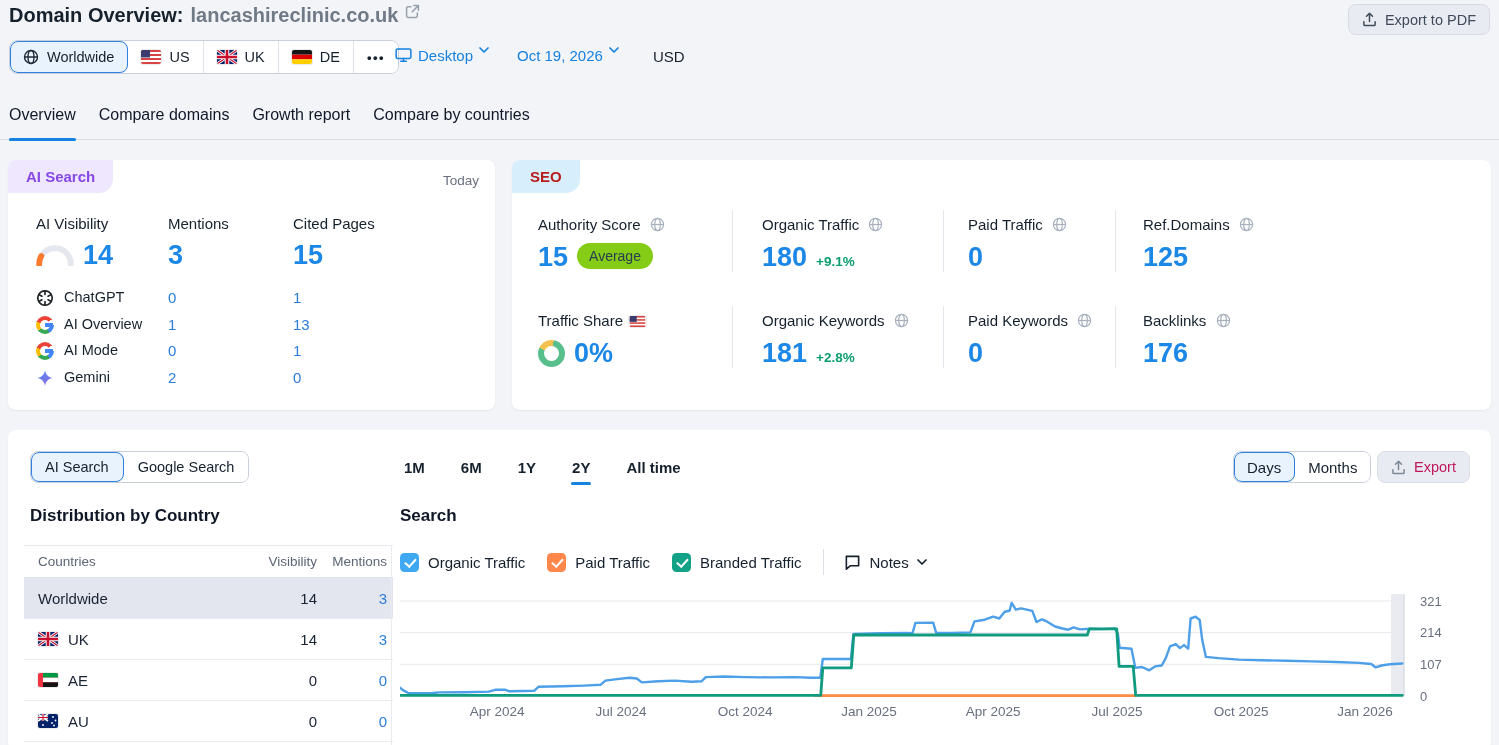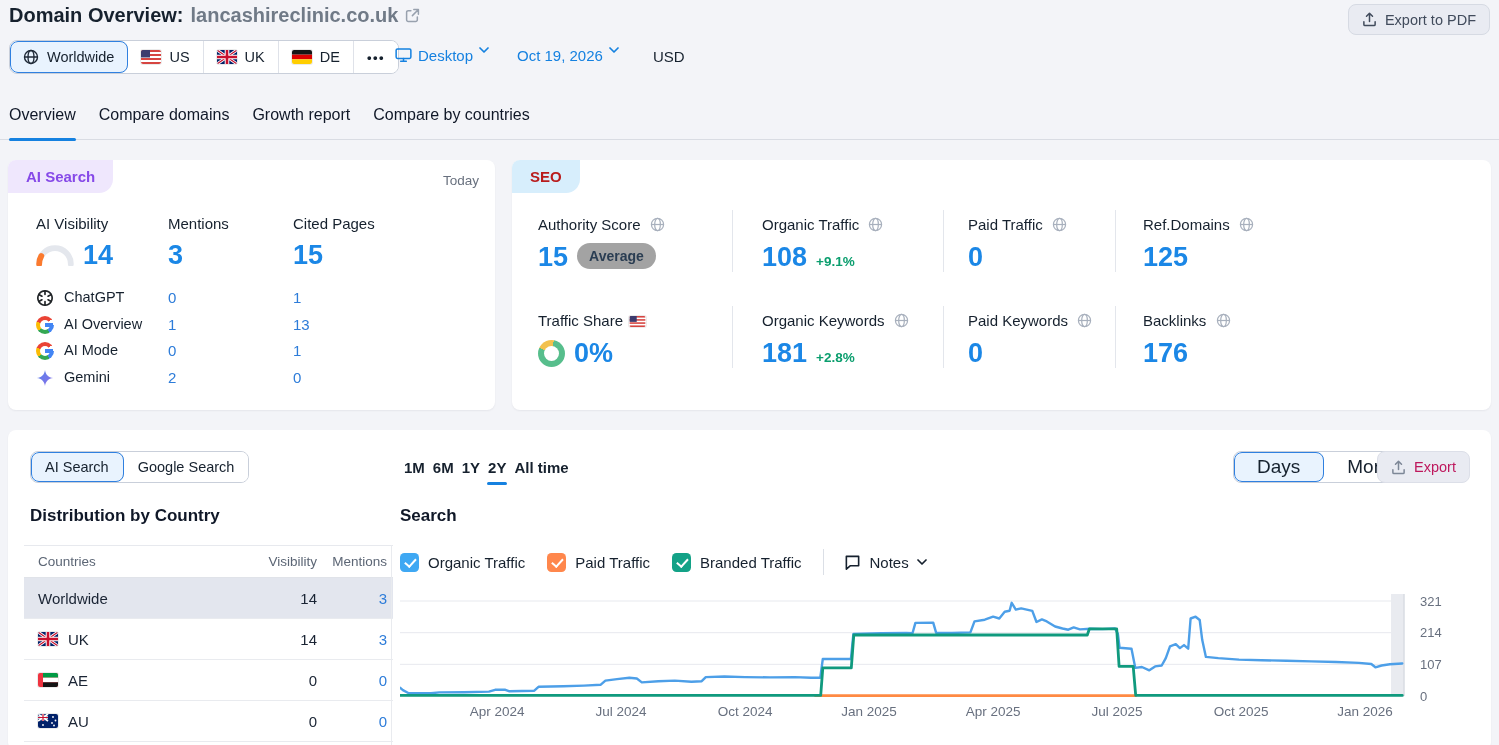--- a/index.html
+++ b/index.html
@@ -1,21 +1,21 @@
 <!DOCTYPE html>
 <html><head>
 <meta charset="utf-8">
 <style>
   *{margin:0;padding:0;box-sizing:border-box}
   html,body{width:1499px;height:745px}
   body{font-family:"Liberation Sans",sans-serif;background:#f3f4f8;color:#1a2434;overflow:hidden}
   .page{position:relative;width:1499px;height:745px}
 
   
-  .h1{position:absolute;left:9px;top:4px;font-size:20px;font-weight:700;color:#16212e;display:flex;align-items:center;gap:7px}
+  .h1{position:absolute;left:9px;top:4px;font-size:20px;font-weight:700;color:#16212e;display:flex;gap:7px}
   .h1 .domain{color:#707a87;font-weight:600}
   .btn-gray{display:inline-flex;align-items:center;gap:8px;background:#e9ebf2;border:1px solid #d6dae3;border-radius:8px;height:31px;padding:0 13px;font-size:14.5px;color:#414b5c;cursor:pointer}
   .export-pdf{position:absolute;right:9px;top:4px}
 
   
   .filterbar{position:absolute;left:0;top:40px;width:100%;height:34px}
   .segwrap{display:inline-flex;align-items:stretch;background:#fff;border:1px solid #c9cfda;border-radius:8px;height:34px;overflow:hidden}
   .seg{display:flex;align-items:center;gap:8px;padding:0 13px;font-size:14.5px;color:#16212e;border-right:1px solid #dfe2e9;cursor:pointer;background:#fff}
   .seg:last-child{border-right:none}
   .seg.sel{background:#e9f3fe;outline:1.5px solid #2f80e0;outline-offset:-1.5px;border-radius:8px}
@@ -41,32 +41,32 @@
   .mlabel{position:absolute;font-size:15px;color:#16212e;white-space:nowrap}
   .mvalue{position:absolute;font-size:27px;font-weight:700;color:#1b87e6;display:flex;align-items:center;gap:9px;white-space:nowrap}
   .engine-row{position:absolute;left:0;width:100%;height:22px}
   .engine-row .eicon{position:absolute;left:28px;top:1px;width:18px;height:18px}
   .engine-row .ename{position:absolute;left:56px;top:1px;font-size:14.5px;color:#16212e}
   .engine-row .ev1{position:absolute;left:160px;top:1px;font-size:15px;color:#2d7cd9;cursor:pointer}
   .engine-row .ev2{position:absolute;left:285px;top:1px;font-size:15px;color:#2d7cd9;cursor:pointer}
 
   .seo-card{left:512px;top:160px;width:979px;height:250px}
   .vdiv{position:absolute;width:1px;background:#e3e6ec}
-  .badge{display:inline-block;background:#a3a3a3;color:#2a3d52;font-size:14px;font-weight:700;border-radius:14px;padding:5px 12px;position:relative;top:-2px}
+  .badge{display:inline-block;background:#84cc16;color:#2a3d52;font-size:14px;font-weight:400;border-radius:14px;padding:5px 12px;position:relative;top:-2px}
   .delta{font-size:13.5px;font-weight:600;color:#0b9e6e;position:relative;top:4px}
   .donut{width:27px;height:27px;border-radius:50%;position:relative;flex:none}
   .donut::after{content:"";position:absolute;inset:6px;background:#fff;border-radius:50%}
 
   
   .lower-card{left:8px;top:430px;width:1483px;height:320px}
-  .ranges{position:absolute;left:396px;top:29px;display:flex;gap:8px}
+  .ranges{position:absolute;left:396px;top:29px;display:flex;gap:36px}
   .range{font-size:15px;font-weight:700;color:#16212e;position:relative;cursor:pointer}
   .range.active::after{content:"";position:absolute;left:-1px;right:-1px;bottom:-9px;height:3px;background:#1581e0;border-radius:2px}
   .gran{position:absolute;left:1225px;top:21px}
-  .seg-sm .seg{padding:0 23px;font-size:19px}
+  .seg-sm .seg{padding:0 13px;font-size:15px}
   .export-btn{position:absolute;left:1369px;top:21px;height:32px;color:#be185d;border:1px solid #dcdfe8}
   .sec-title{position:absolute;font-size:17px;font-weight:700;color:#101828}
 
   .dist-table{position:absolute;left:16px;top:115px;width:369px;font-size:15px}
   .trow{display:flex;align-items:center;height:41px;border-bottom:1px solid #e9ebef;cursor:pointer}
   .thead{height:33px;border-top:1px solid #e7e9ee;border-bottom:1px solid #e0e3e9;font-size:13.5px;color:#5c6675;cursor:default}
   .c-name{flex:1;padding-left:14px;display:flex;align-items:center;gap:10px}
   .c-vis{width:90px;text-align:right}
   .c-men{width:76px;text-align:right;padding-right:6px}
   .trow .c-men{color:#2d7cd9}
@@ -300,21 +300,21 @@
       <span>Organic Traffic</span>
       <svg width="15" height="15" viewBox="0 0 16 16" style="vertical-align:-2px;margin-left:5px">
           <g fill="none" stroke="#a8b0bd" stroke-width="1.3">
             <circle cx="8" cy="8" r="6.5"></circle>
             <ellipse cx="8" cy="8" rx="3" ry="6.5"></ellipse>
             <path d="M1.5 8h13"></path>
           </g>
         </svg>
     </div>
     <div class="mvalue" style="left:250px;top:82px">
-      <span>108</span>
+      <span>180</span>
       <span class="delta">+9.1%</span>
     </div>
 
     <div class="mlabel" style="left:456px;top:56px">
       <span>Paid Traffic</span>
       <svg width="15" height="15" viewBox="0 0 16 16" style="vertical-align:-2px;margin-left:5px">
           <g fill="none" stroke="#a8b0bd" stroke-width="1.3">
             <circle cx="8" cy="8" r="6.5"></circle>
             <ellipse cx="8" cy="8" rx="3" ry="6.5"></ellipse>
             <path d="M1.5 8h13"></path>

